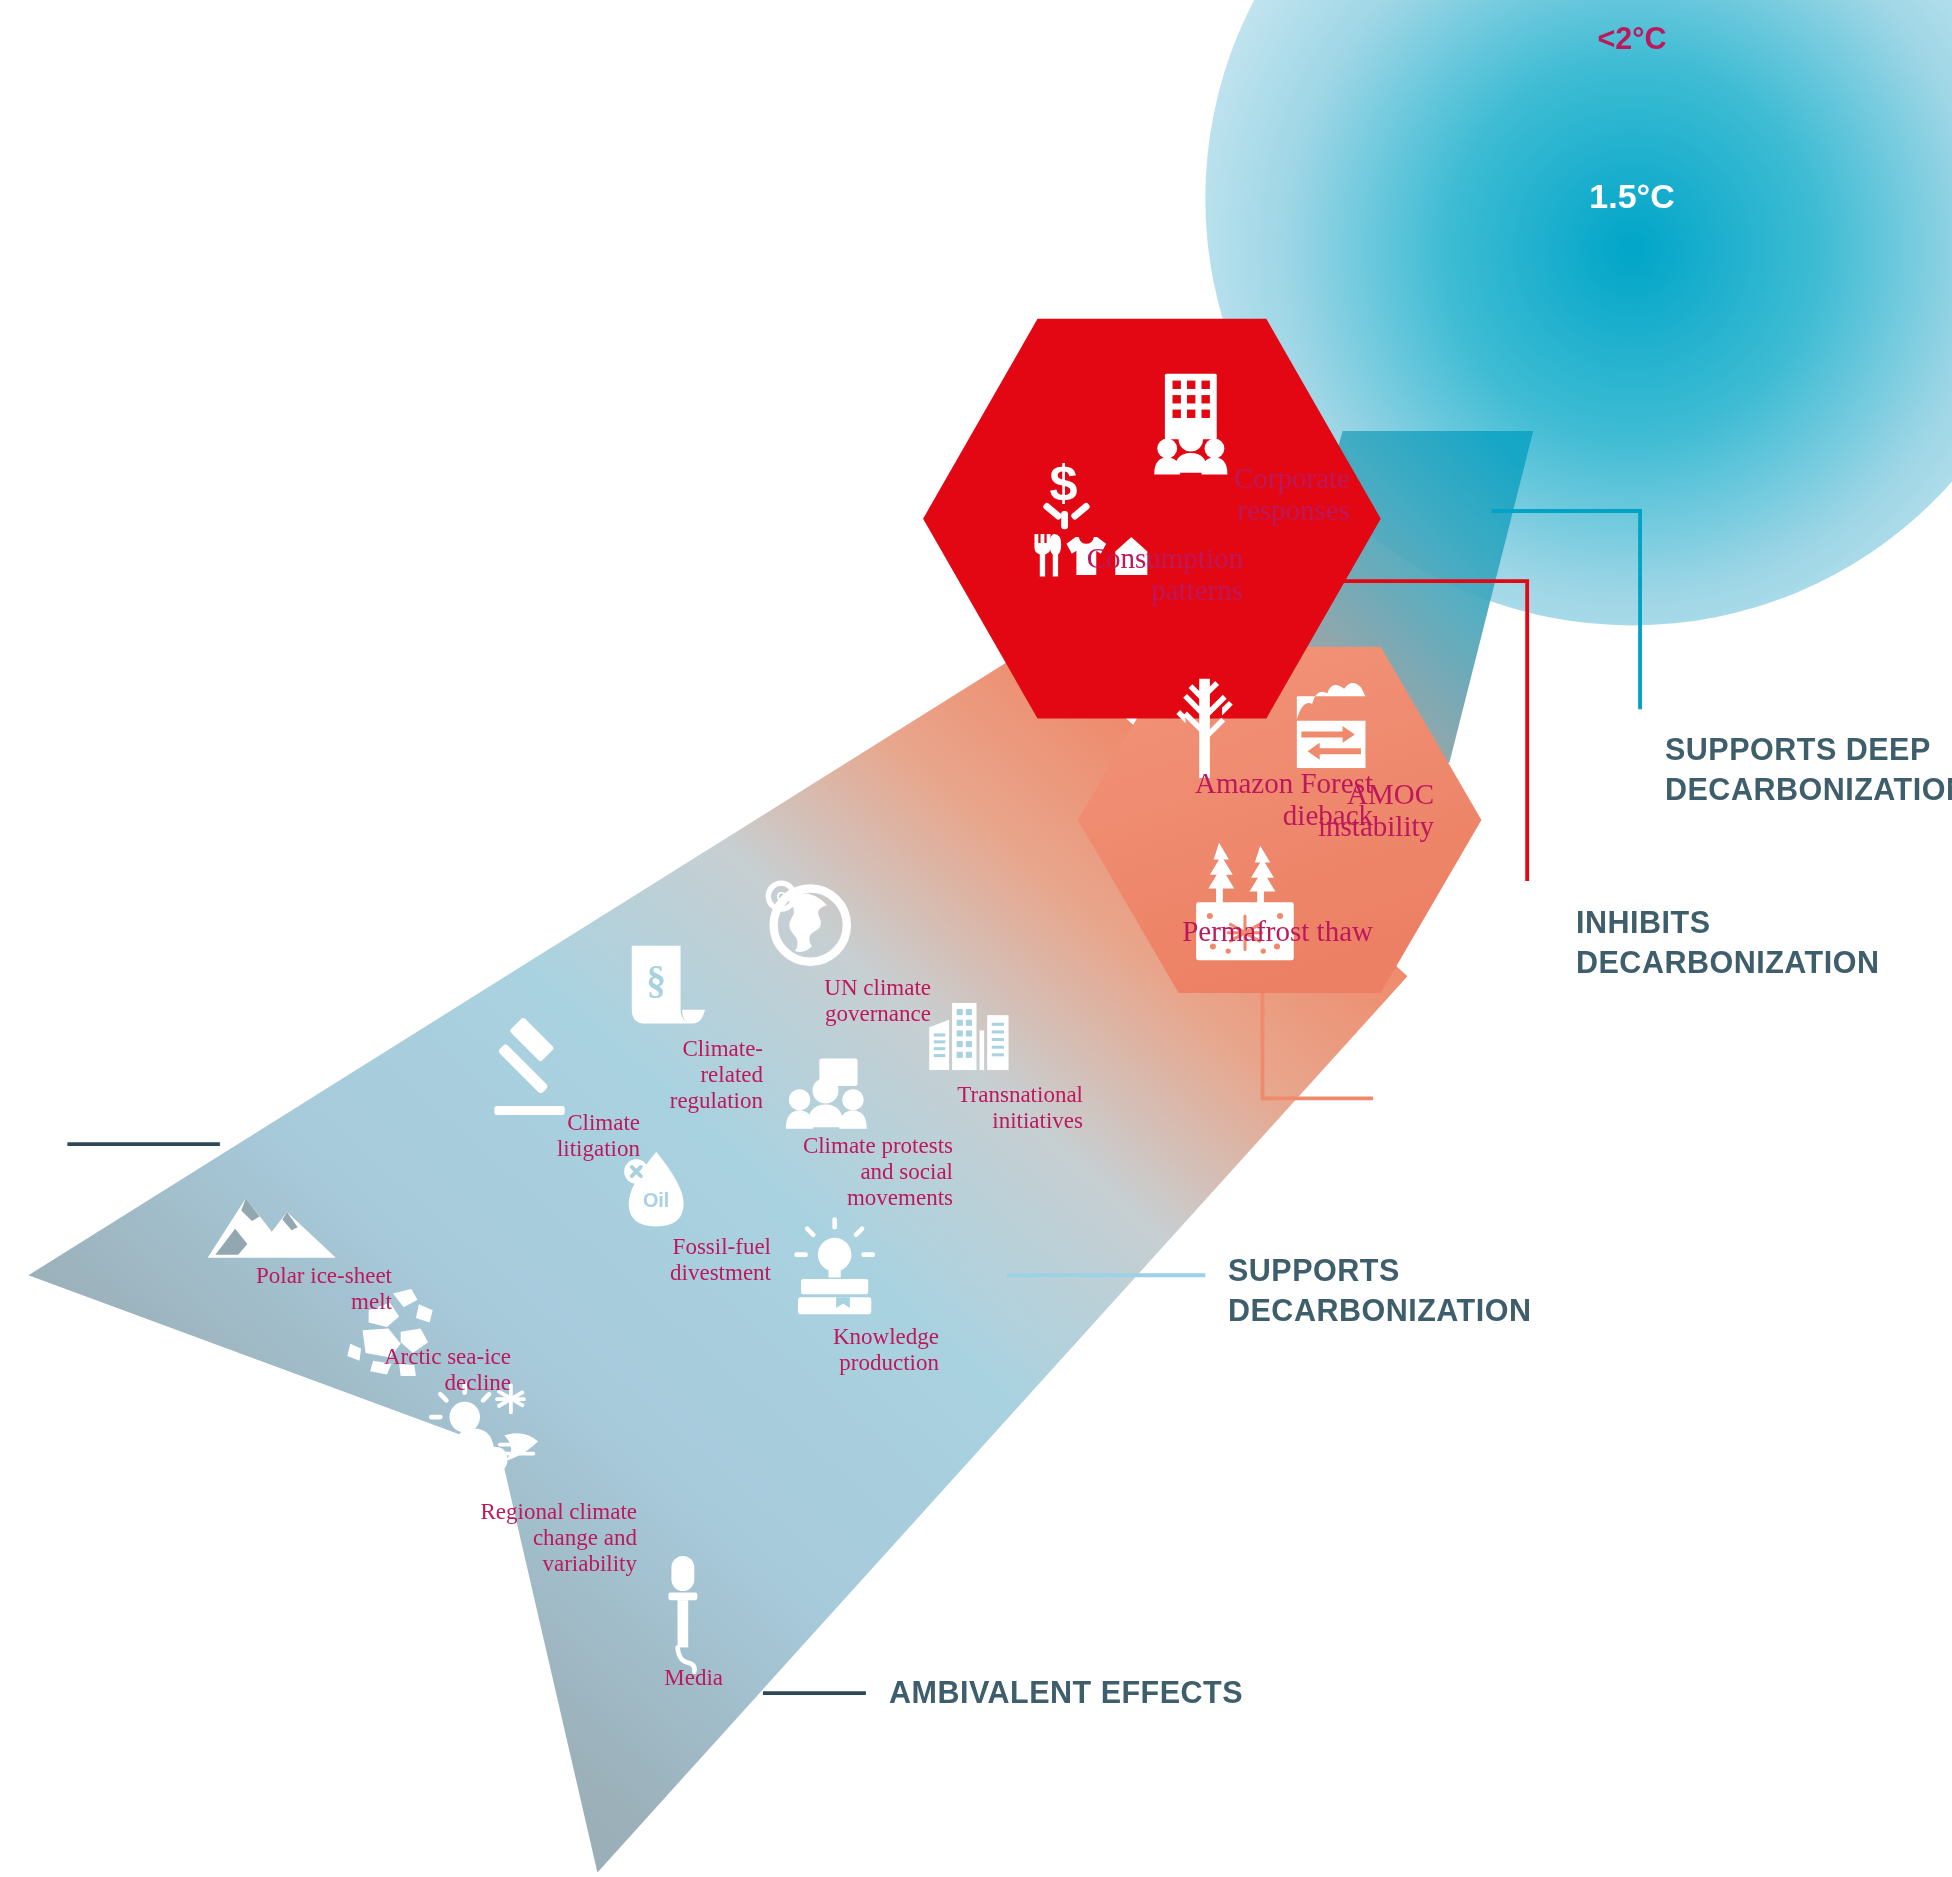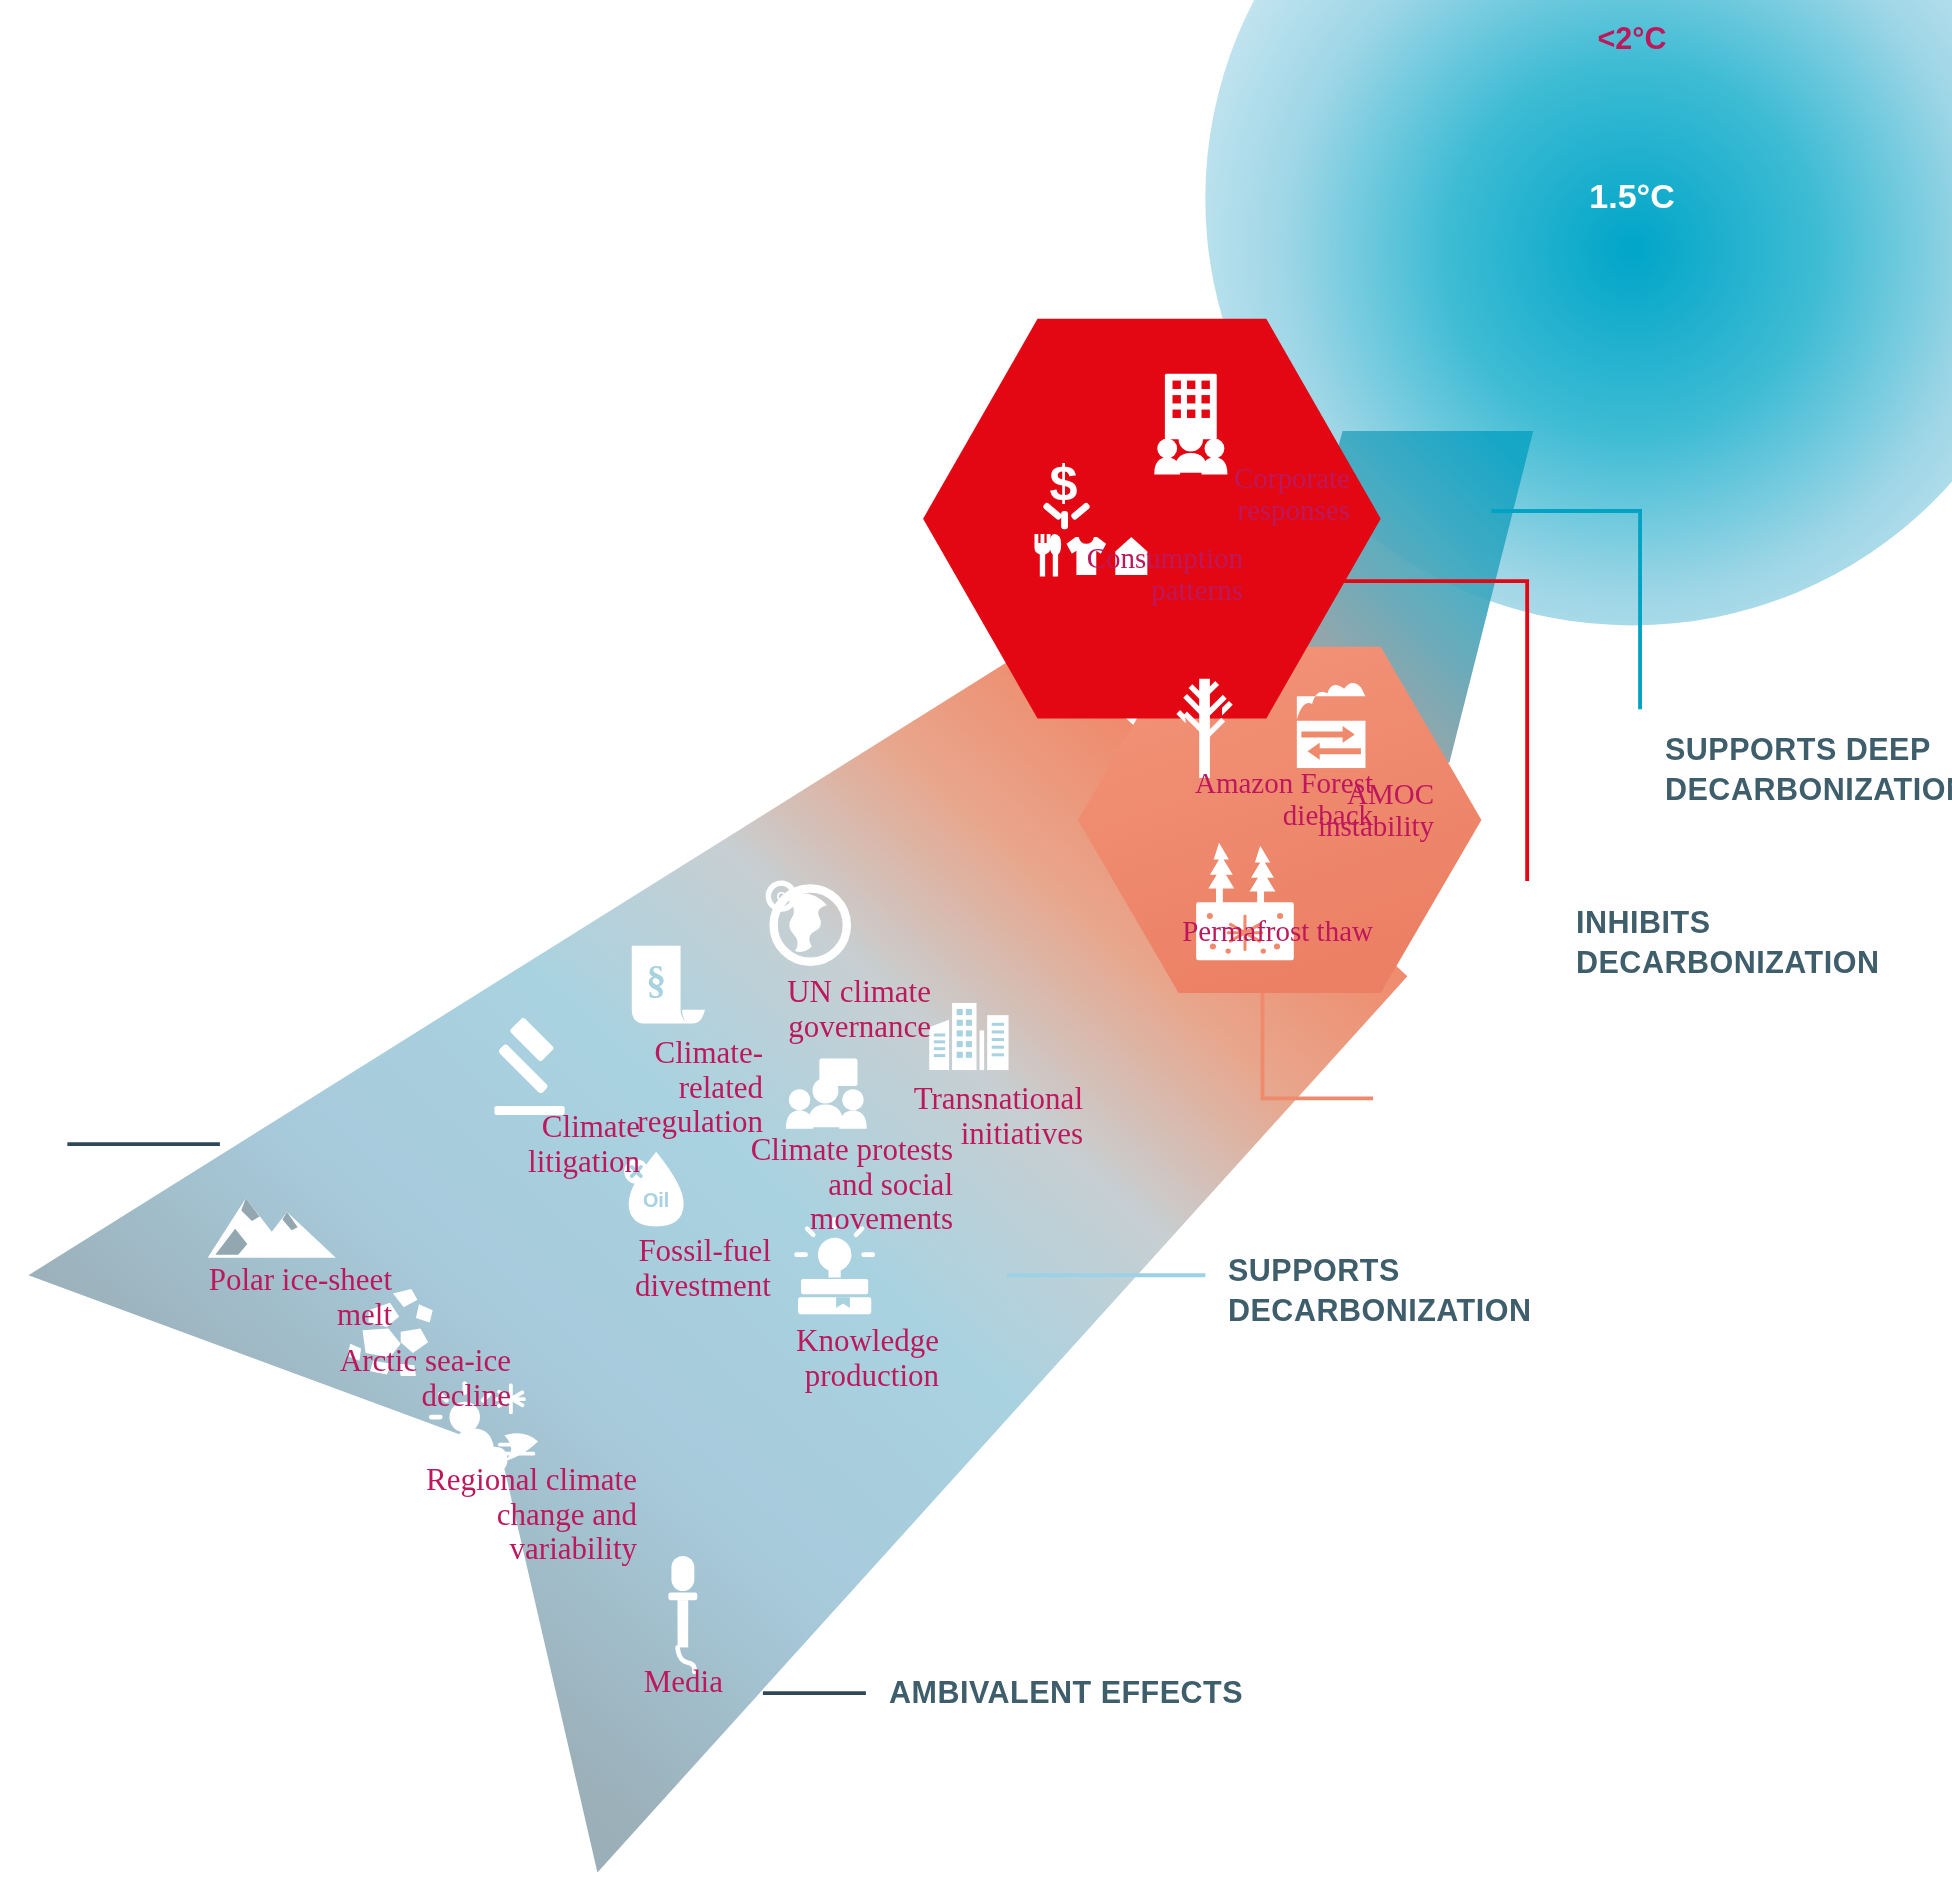--- a/index.html
+++ b/index.html
@@ -3,21 +3,21 @@
 <meta charset="utf-8">
 <style>
   html,body{margin:0;padding:0;background:#ffffff;}
   body{width:1953px;height:1877px;position:relative;overflow:hidden;
        font-family:"Liberation Sans", sans-serif;}
   #stage{position:absolute;left:0;top:0;width:1953px;height:1877px;}
   svg.layer{position:absolute;left:0;top:0;width:1953px;height:1877px;}
   .lbl{position:absolute;color:#be185d;text-align:right;line-height:1.12;
        font-family:Liberation Serif, serif;font-weight:400;}
   .hexlbl{font-size:29px;}
-  .wedgelbl{font-size:31px;}
+  .wedgelbl{font-size:23px;}
   .calloutText{position:absolute;color:#3f5e6b;font-weight:bold;
        font-family:"Liberation Sans", sans-serif;font-size:30.5px;
        letter-spacing:0.5px;line-height:1.32;text-transform:uppercase;}
   .tempLbl{position:absolute;font-weight:bold;font-family:"Liberation Sans",sans-serif;}
 </style>
 </head>
 <body>
 
 <div id="stage">
 
@@ -352,21 +352,21 @@
 
   <div class="lbl wedgelbl" style="left:729px;top:1324px;width:210px;white-space:pre-line;">Knowledge
 production</div>
 
   <div class="lbl wedgelbl" style="left:156px;top:1263px;width:236px;white-space:pre-line;">Polar ice-sheet
 melt</div>
 
   <div class="lbl wedgelbl" style="left:290px;top:1344px;width:221px;white-space:pre-line;">Arctic sea-ice
 decline</div>
 
-  <div class="lbl wedgelbl" style="left:401px;top:1463px;width:236px;white-space:pre-line;">Regional climate
+  <div class="lbl wedgelbl" style="left:401px;top:1499px;width:236px;white-space:pre-line;">Regional climate
 change and
 variability</div>
 
   <div class="lbl wedgelbl" style="left:624px;top:1665px;width:99px;white-space:pre-line;">Media</div>
 
   <div class="tempLbl" style="left:1552px;top:21.4px;width:160px;text-align:center;font-size:30.5px;color:#be185d;">&lt;2°C</div>
 
   <div class="tempLbl" style="left:1552px;top:177px;width:160px;text-align:center;font-size:34px;color:#ffffff;">1.5°C</div>
 
   <div class="calloutText" style="left:1665px;top:729px;width:305px;white-space:pre-line;">SUPPORTS DEEP

